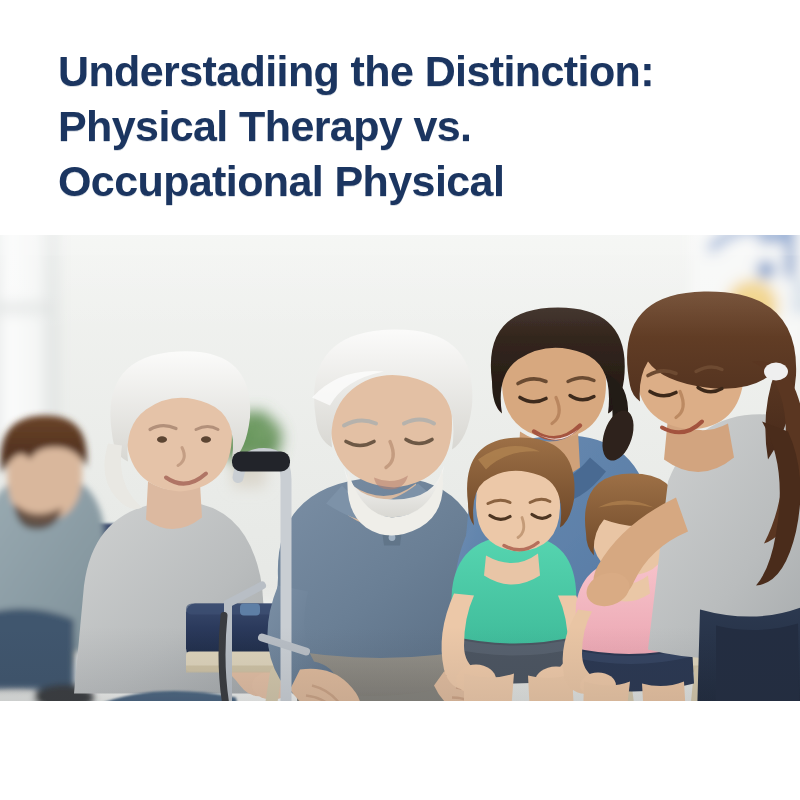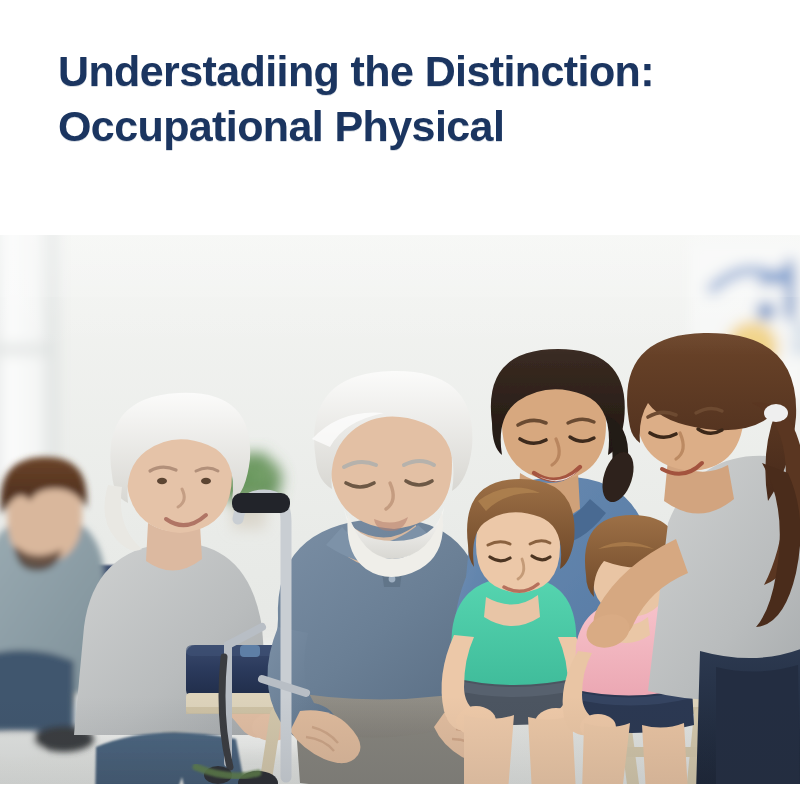--- a/index.html
+++ b/index.html
@@ -2,21 +2,21 @@
 <html><head>
 <meta charset="utf-8">
 <style>
   html,body{margin:0;padding:0;background:#ffffff;}
   body{
     width:800px;height:800px;overflow:hidden;
     font-family:"Liberation Sans","DejaVu Sans",sans-serif;
     -webkit-font-smoothing:antialiased;
   }
   .card{
-    position:relative;width:800px;height:784px;
+    position:relative;width:800px;height:701px;
     background:#ffffff;display:flex;flex-direction:column;
   }
   
   .header{
     position:relative;height:235px;flex:0 0 235px;
     background:#ffffff;
     padding:44px 40px 0 58px;
     box-sizing:border-box;
   }
   .title{
@@ -44,20 +44,21 @@
   }
 </style>
 </head>
 <body>
 
 <div class="card">
 
   <div class="header">
     <h1 class="title">
       <span class="ln">Understadiing the Distinction:</span>
+      <span class="ln">Physical Therapy vs.</span>
       <span class="ln">Occupational Physical</span>
     </h1>
   </div>
 
   <div class="photo">
     <svg viewBox="0 0 800 565" preserveAspectRatio="xMidYMid slice">
       <defs>
         <linearGradient id="wallG" x1="0" y1="0" x2="0" y2="1">
           <stop offset="0%" stop-color="#f4f5f3"></stop>
           <stop offset="55%" stop-color="#e9ebe8"></stop>

